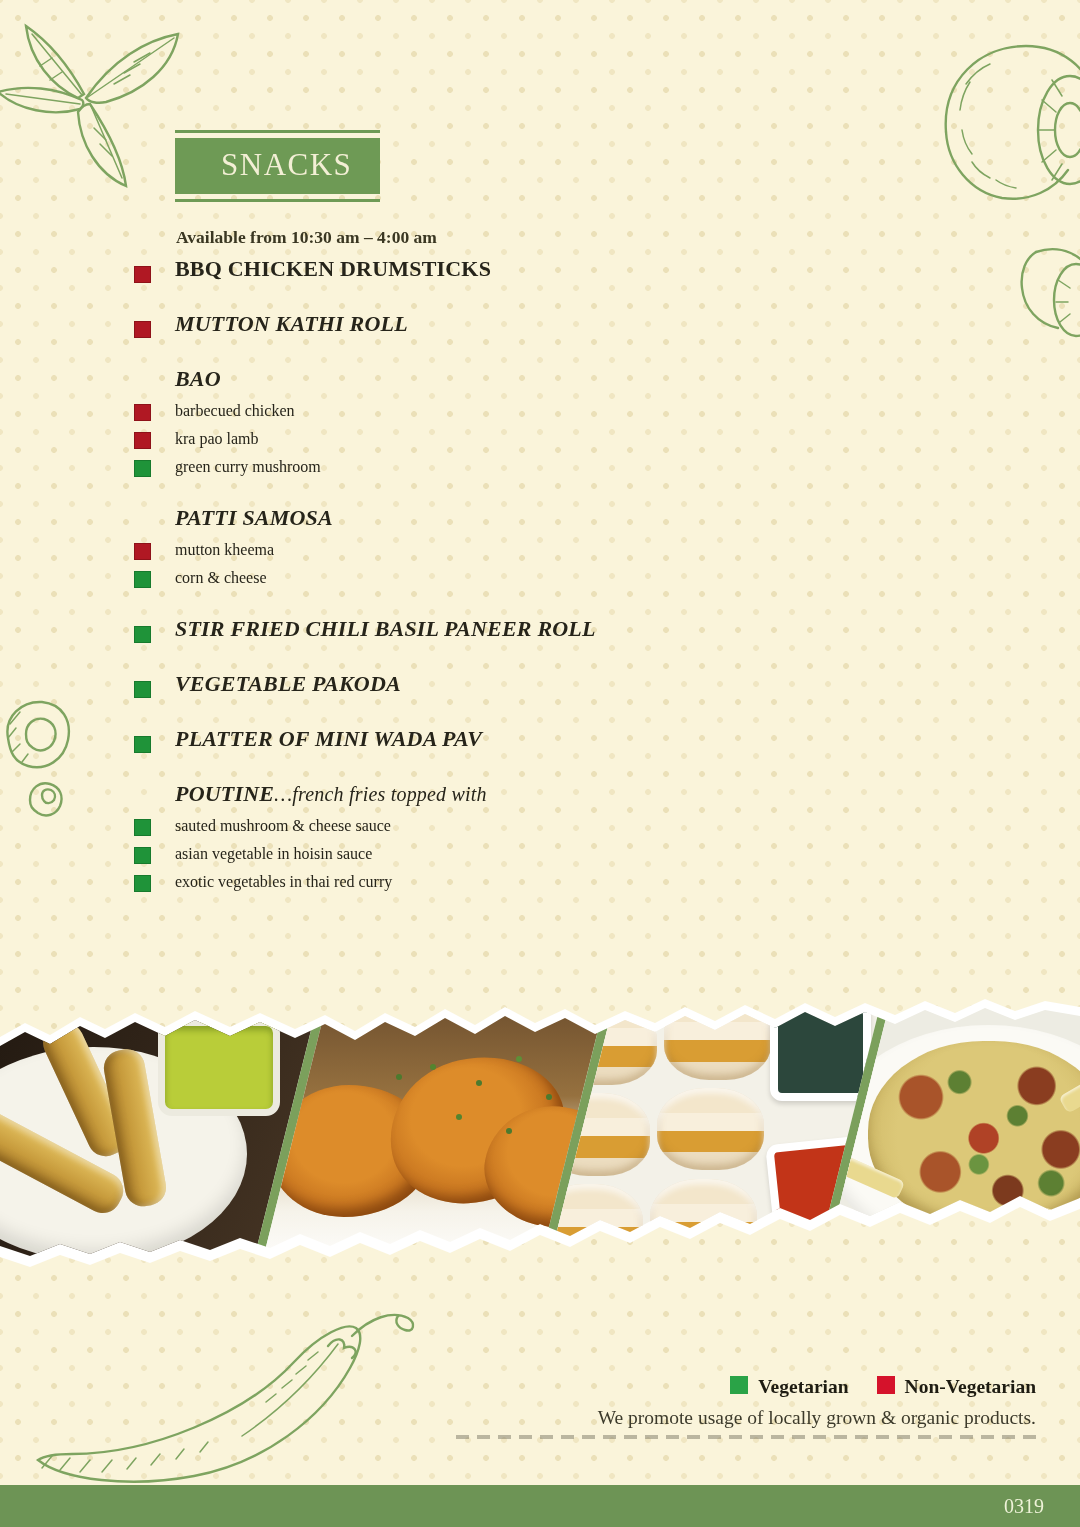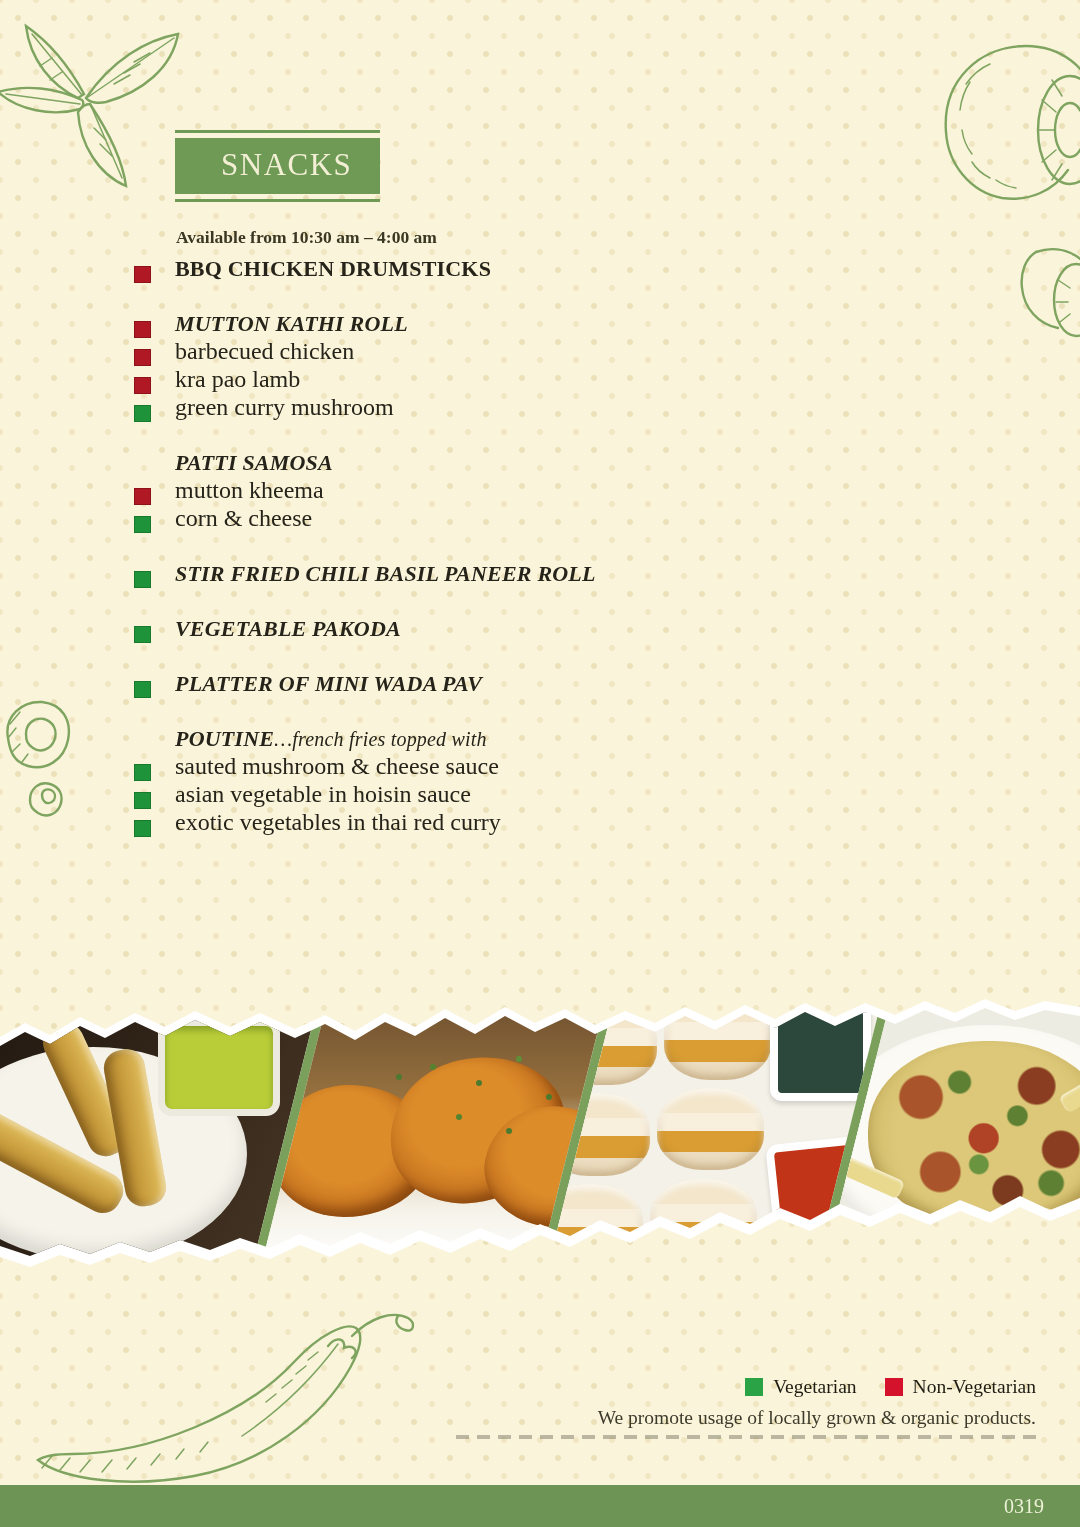--- a/index.html
+++ b/index.html
@@ -38,21 +38,21 @@
   .menu{position:absolute; left:135px; top:252px; width:760px;}
   .row{display:flex; align-items:flex-end; height:30px;}
   .row.sub{height:28px;}
   .row.gap{margin-top:25px;font-style:italic;}
   .bullet{width:15px; height:15px; margin-right:25px; flex:0 0 15px;}
   .bullet.nonveg{background:#b01823; outline:1px solid #8e1219;}
   .bullet.veg{background:#1f9339; outline:1px solid #177a2d;}
   .bullet.spacer{visibility:hidden;}
   .label-main{font-size:22px; font-weight:bold; letter-spacing:.2px;}
   .label-header{font-size:22px; font-weight:bold; letter-spacing:.2px;}
-  .label-sub{font-size:24px;}
+  .label-sub{font-size:16px;}
   .header-suffix{font-size:20px; font-weight:normal;}
   
   .band{
     position:absolute; left:0; top:997px; width:1080px; height:275px; background:#ffffff;
     filter:drop-shadow(0 3px 2px rgba(70,90,50,.35));
     clip-path:polygon(0px 40px,25px 26px,50px 38px,80px 20px,105px 32px,135px 16px,165px 30px,195px 14px,230px 30px,260px 16px,295px 32px,325px 18px,355px 34px,385px 16px,415px 30px,445px 12px,475px 28px,505px 10px,535px 26px,565px 12px,595px 28px,625px 14px,655px 26px,685px 10px,715px 24px,745px 8px,775px 22px,805px 6px,835px 20px,865px 6px,895px 18px,925px 4px,955px 16px,985px 2px,1015px 14px,1045px 4px,1080px 10px,1080px 212px,1050px 224px,1020px 210px,990px 226px,960px 214px,930px 228px,900px 216px,870px 230px,840px 218px,810px 234px,780px 222px,750px 238px,720px 226px,690px 242px,660px 230px,630px 246px,600px 234px,570px 250px,540px 238px,510px 254px,480px 242px,450px 256px,420px 244px,390px 258px,360px 246px,330px 260px,300px 248px,270px 262px,240px 252px,210px 264px,180px 254px,150px 266px,120px 256px,90px 268px,60px 258px,30px 270px,0px 260px);
   }
   .band-inner{
     position:absolute; inset:0; overflow:hidden;
     clip-path:polygon(0px 49px,25px 35px,50px 47px,80px 29px,105px 41px,135px 25px,165px 39px,195px 23px,230px 39px,260px 25px,295px 41px,325px 27px,355px 43px,385px 25px,415px 39px,445px 21px,475px 37px,505px 19px,535px 35px,565px 21px,595px 37px,625px 23px,655px 35px,685px 19px,715px 33px,745px 17px,775px 31px,805px 15px,835px 29px,865px 15px,895px 27px,925px 13px,955px 25px,985px 11px,1015px 23px,1045px 13px,1080px 19px,1080px 201px,1050px 213px,1020px 199px,990px 215px,960px 203px,930px 217px,900px 205px,870px 219px,840px 207px,810px 223px,780px 211px,750px 227px,720px 215px,690px 231px,660px 219px,630px 235px,600px 223px,570px 239px,540px 227px,510px 243px,480px 231px,450px 245px,420px 233px,390px 247px,360px 235px,330px 249px,300px 237px,270px 251px,240px 241px,210px 253px,180px 243px,150px 255px,120px 245px,90px 257px,60px 247px,30px 259px,0px 249px);
@@ -104,21 +104,21 @@
       radial-gradient(circle at 62% 40%,#5d8033 0 5%,transparent 6%),
       radial-gradient(circle at 46% 66%,#6b9440 0 5%,transparent 6%),
       radial-gradient(circle at 76% 76%,#5d8033 0 5%,transparent 6%),
       radial-gradient(circle at 50% 50%,#dcc878 0 60%,#c9b25f 100%);
     box-shadow:inset 0 -8px 12px rgba(110,80,20,.35);}
   .art4 .fry{position:absolute; width:18%; height:7%; background:#e9d98f; border-radius:6px; box-shadow:inset 0 2px 3px rgba(255,255,255,.6);}
   .art4 .f1{left:8%; top:62%; transform:rotate(24deg);}
   .art4 .f2{left:70%; top:30%; transform:rotate(-30deg);}
   .art4 .f3{left:62%; top:78%; transform:rotate(12deg);}
   
-  .legend{position:absolute; right:44px; top:1376px; display:flex; align-items:center; gap:10px; font-size:19.5px; font-weight:normal; color:#1e1c12;padding-left:24px;}
+  .legend{position:absolute; right:44px; top:1376px; display:flex; gap:10px; font-size:19.5px; font-weight:bold; color:#1e1c12;padding-left:24px;}
   .legend .sq{width:18px; height:18px; display:inline-block;}
   .legend .sq.green{background:#2aa347;}
   .legend .sq.red{background:#d5122b;}
   .legend .lbl-n{margin-left:18px;}
   .footnotes{position:absolute; right:44px; top:1404px; width:760px; text-align:right; font-size:19.5px; color:#3c3a2b; line-height:27px;}
   .clipped-line{height:4px; width:580px; margin:4px 0 0 auto; opacity:.45;
     background:repeating-linear-gradient(90deg,#6d6a58 0 13px, transparent 13px 21px);}
   
   .bottom-bar{position:absolute; left:0; bottom:0; width:100%; height:42px; background:#6d9455;}
   .page-number{position:absolute; right:36px; top:0; line-height:42px; color:#eef2d8; font-size:20px;}
@@ -178,20 +178,24 @@
   <div class="availability">Available from 10:30 am – 4:00 am</div>
 
   <div class="menu">
     <div class="row main">
       <span class="bullet nonveg"></span>
       <span class="label-main">BBQ CHICKEN DRUMSTICKS</span>
     </div>
     <div class="row main gap">
       <span class="bullet nonveg"></span>
       <span class="label-main">MUTTON KATHI ROLL</span>
+    </div>
+    <div class="row gap">
+      <span class="bullet spacer"></span>
+      <span class="label-header">BAO</span>
     </div>
     <div class="row sub">
       <span class="bullet nonveg"></span>
       <span class="label-sub">barbecued chicken</span>
     </div>
     <div class="row sub">
       <span class="bullet nonveg"></span>
       <span class="label-sub">kra pao lamb</span>
     </div>
     <div class="row sub">

